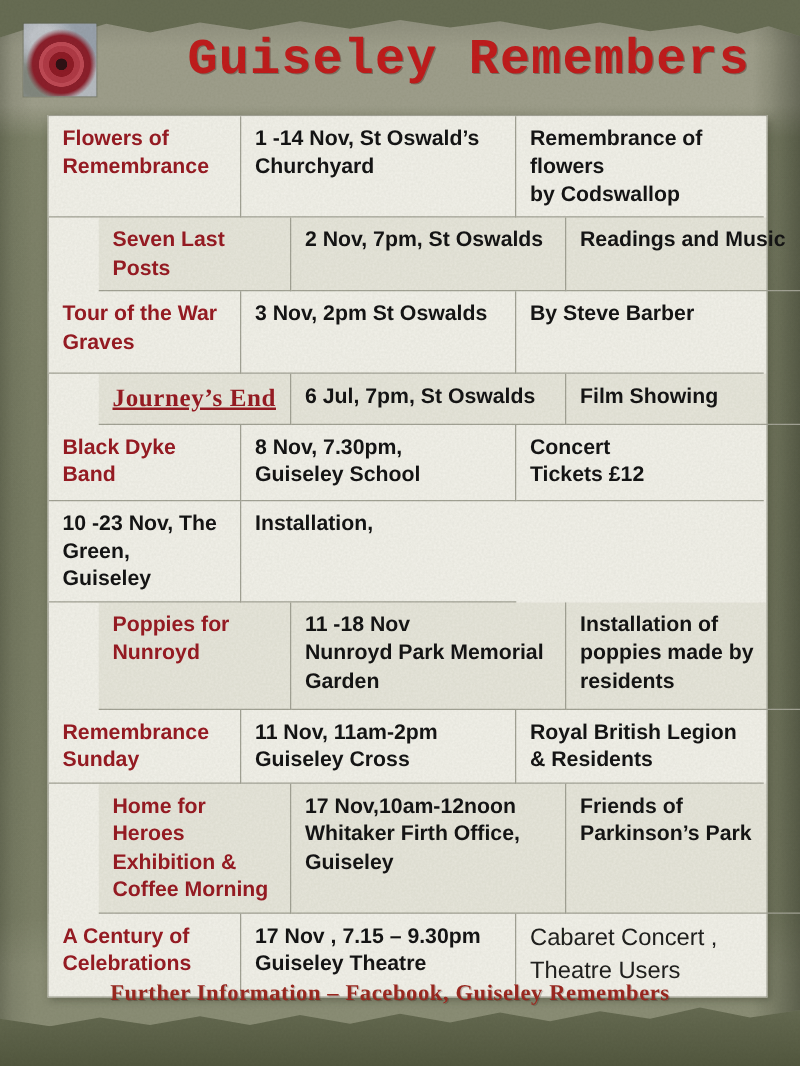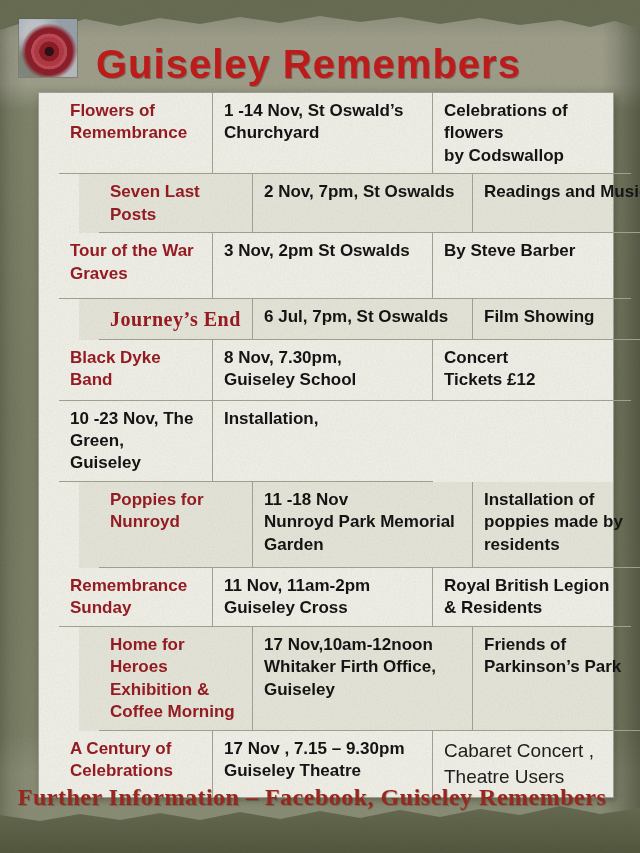--- a/index.html
+++ b/index.html
@@ -47,56 +47,56 @@
     background:
       radial-gradient(circle at 52% 56%, #2e1114 0 10%, #8f1b26 11% 22%, #b13a46 23% 33%, #c04a55 34% 40%, #8c1f2b 41% 52%, rgba(140,31,43,.45) 58%, rgba(0,0,0,0) 64%),
       radial-gradient(circle at 28% 22%, #c2c6cc 0 16%, rgba(0,0,0,0) 42%),
       radial-gradient(circle at 78% 18%, #99a2ad 0 20%, rgba(0,0,0,0) 46%),
       radial-gradient(circle at 18% 78%, #83887f 0 18%, rgba(0,0,0,0) 44%),
       radial-gradient(circle at 85% 80%, #b7bcc2 0 18%, rgba(0,0,0,0) 44%),
       linear-gradient(135deg,#aab0b8,#969da6 60%,#878e96);
     box-shadow:0 0 0 1px rgba(90,95,80,.4);
   }
   .title{
-    margin:16px;position:absolute;left:80px;right:40px;top:2px;
-    text-align:left;font-weight:900;font-size:40px;letter-spacing:1px;
+    margin:0;position:absolute;left:80px;right:40px;top:2px;
+    text-align:right;font-weight:900;font-size:40px;letter-spacing:1px;
     color:var(--title-red);
     text-shadow:1px 1px 0 rgba(60,20,15,.35);
-    font-family:Liberation Sans, sans-serif;
+    font-family:Liberation Mono, monospace;
   }
 
   .events{
     position:absolute;left:38px;top:92px;width:574px;z-index:10;
     border:1px solid var(--cell-border);
     background:var(--cell-light);
     box-shadow:2px 3px 6px rgba(40,44,30,.35);
   }
-  .row{display:grid;grid-template-columns:154px 220px 198px;background:var(--cell-light);padding-left:20px;}
+  .row{display:grid;grid-template-columns:154px 220px 198px;background:var(--cell-light);}
   .row.alt{background:var(--cell-dark);margin-left:40px;}
   .cell{
     border-right:1px solid var(--cell-border);
     border-bottom:1px solid var(--cell-border);
     padding:7px 8px 6px 11px;
     font-weight:700;font-size:17px;line-height:1.32;
     color:var(--ink);white-space:pre-line;
   }
   .row:last-child .cell{border-bottom:none;}
   .cell:last-child{border-right:none;}
   .cell.name{color:var(--event-red);}
-  .cell.serif-name{font-family:"Liberation Serif", serif;font-size:20px;letter-spacing:.5px;}
+  .cell.serif-name{font-family:"Liberation Serif", serif;font-size:20px;letter-spacing:.5px;text-decoration:underline;}
   .cell.serif-desc{font-family:Liberation Sans, sans-serif;font-weight:400;font-size:19px;line-height:1.4;color:#20201e;}
   
   .r1{min-height:64px}.r2{min-height:38px}.r3{min-height:66px}.r4{min-height:36px}
   .r5{min-height:61px}.r6{min-height:63px}.r7{min-height:58px}.r8{min-height:86px}
   .r9{min-height:58px}.r10{min-height:85px}.r11{min-height:62px}
 
   .footer{
     position:absolute;left:0;top:784px;width:624px;z-index:10;
     text-align:center;font-family:"Liberation Serif", serif;font-weight:700;
-    font-size:24px;color:var(--footer-red);letter-spacing:.5px;
+    font-size:18px;color:var(--footer-red);letter-spacing:.5px;
     text-shadow:1px 1px 0 rgba(50,25,15,.25);
   }
 </style>
 </head>
 <body>
 
 <div class="paper"></div>
 
 <svg class="texture" xmlns="http://www.w3.org/2000/svg">
   <filter id="grain">
@@ -110,21 +110,21 @@
   <div class="poppy"></div>
   <h1 class="title">Guiseley Remembers</h1>
 </div>
 
 <div class="events">
   <div class="row r1">
     <div class="cell name">Flowers of
 Remembrance</div>
     <div class="cell">1 -14 Nov, St Oswald’s
 Churchyard</div>
-    <div class="cell">Celebrations of flowers
+    <div class="cell">Remembrance of flowers
 by Codswallop</div>
   </div>
   <div class="row r2 alt">
     <div class="cell name">Seven Last Posts</div>
     <div class="cell">2 Nov, 7pm, St Oswalds</div>
     <div class="cell">Readings and Music</div>
   </div>
   <div class="row r3">
     <div class="cell name">Tour of the War
 Graves</div>

